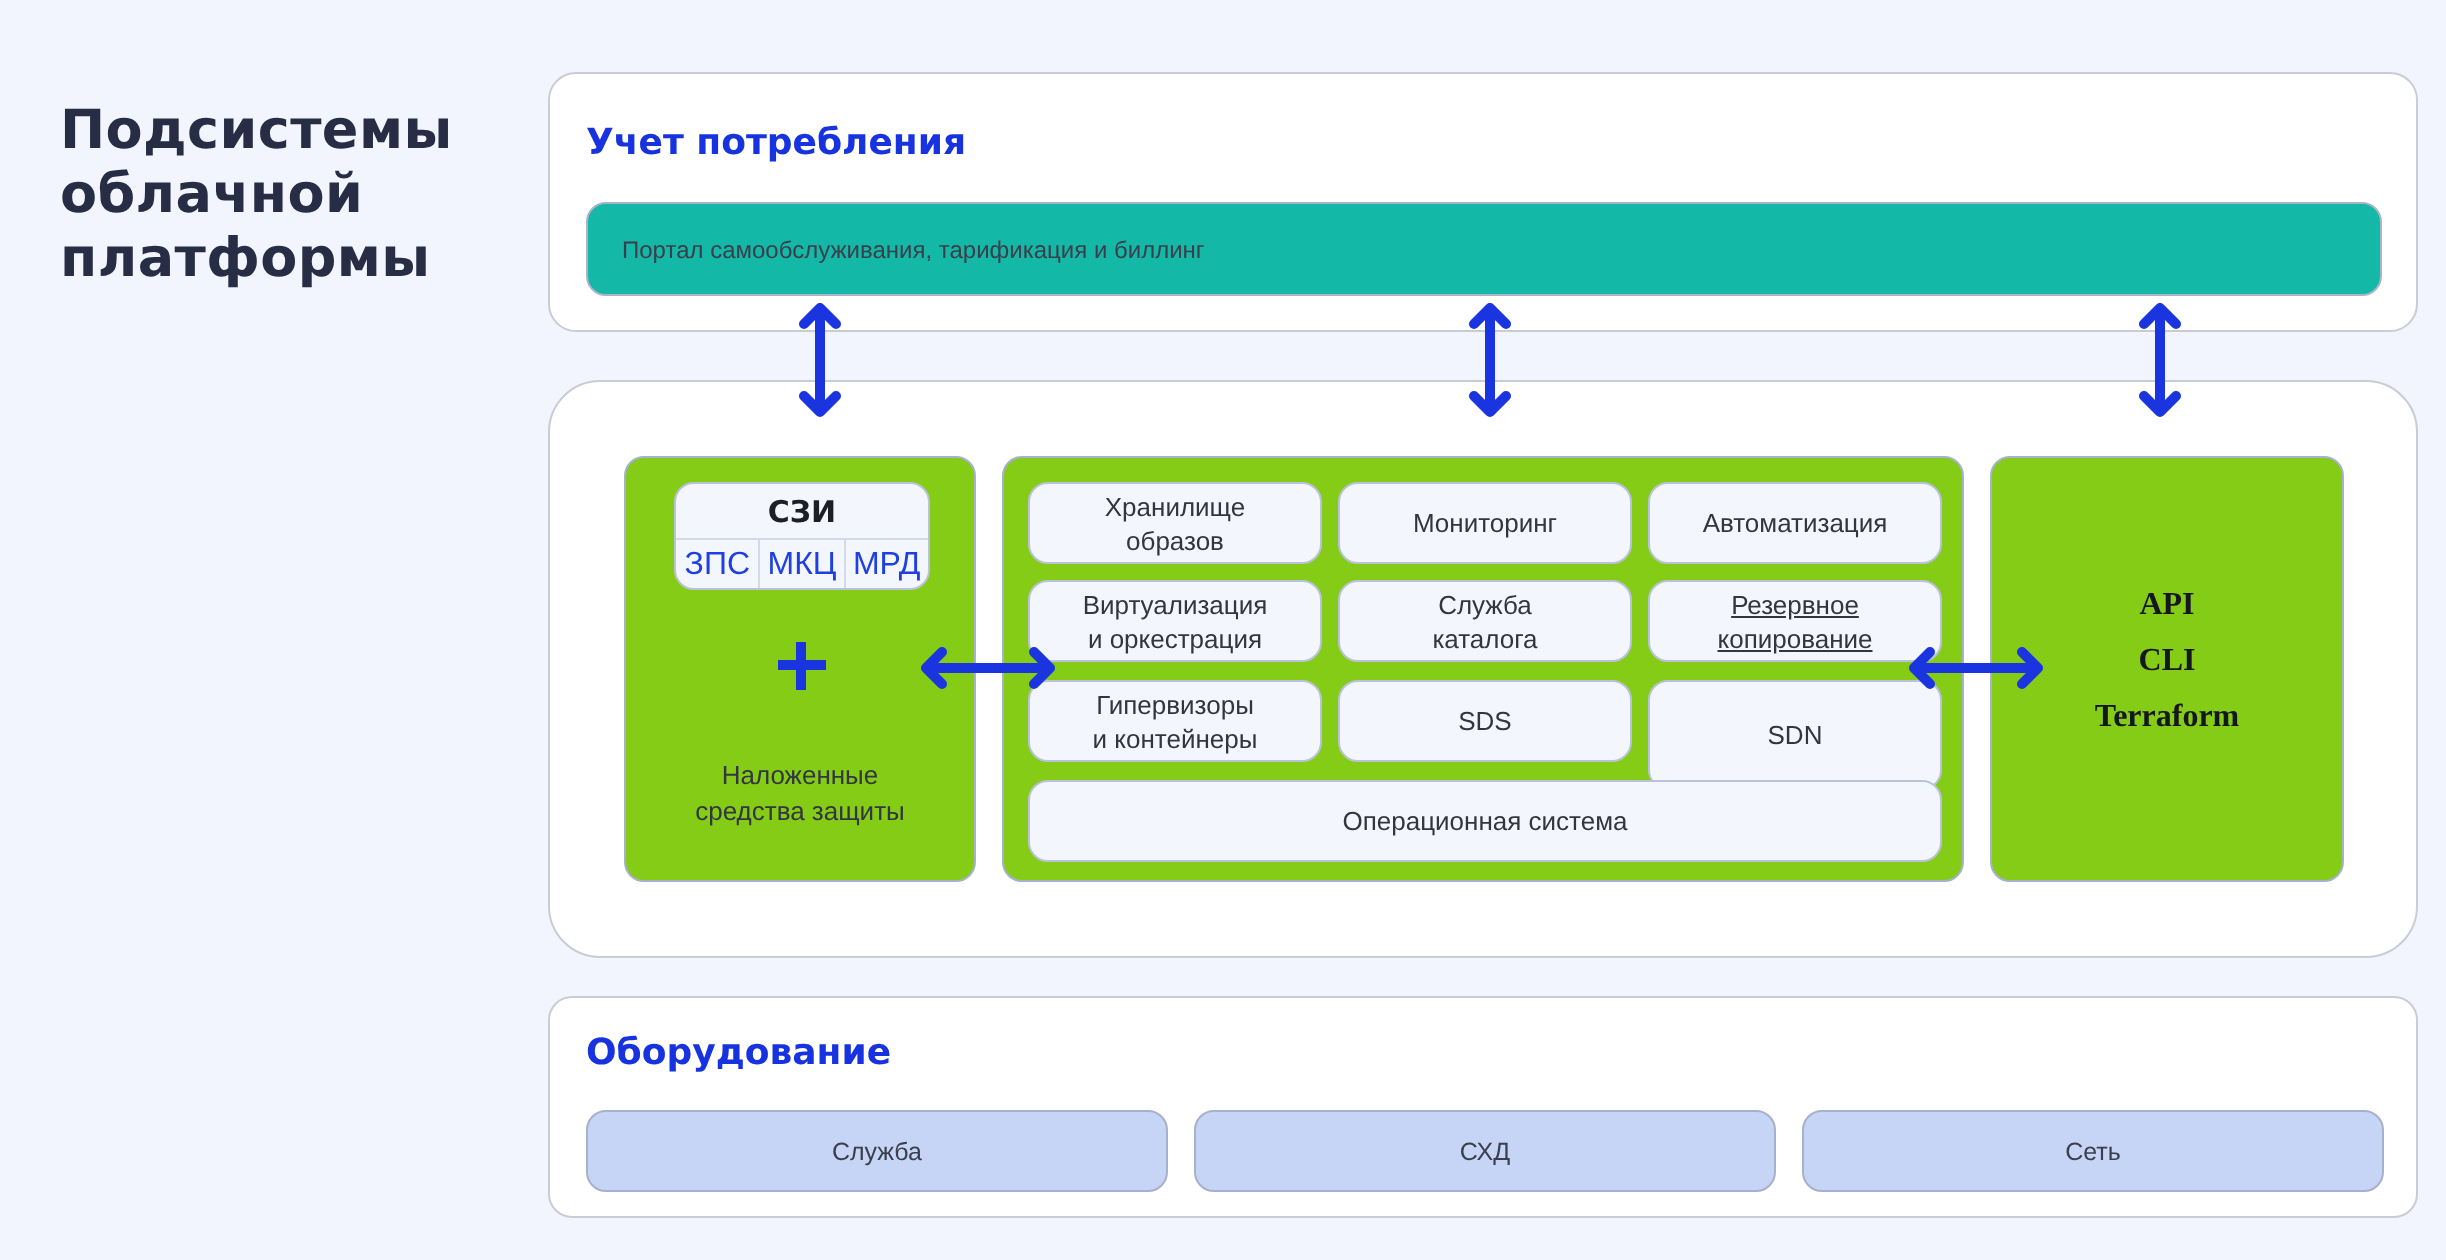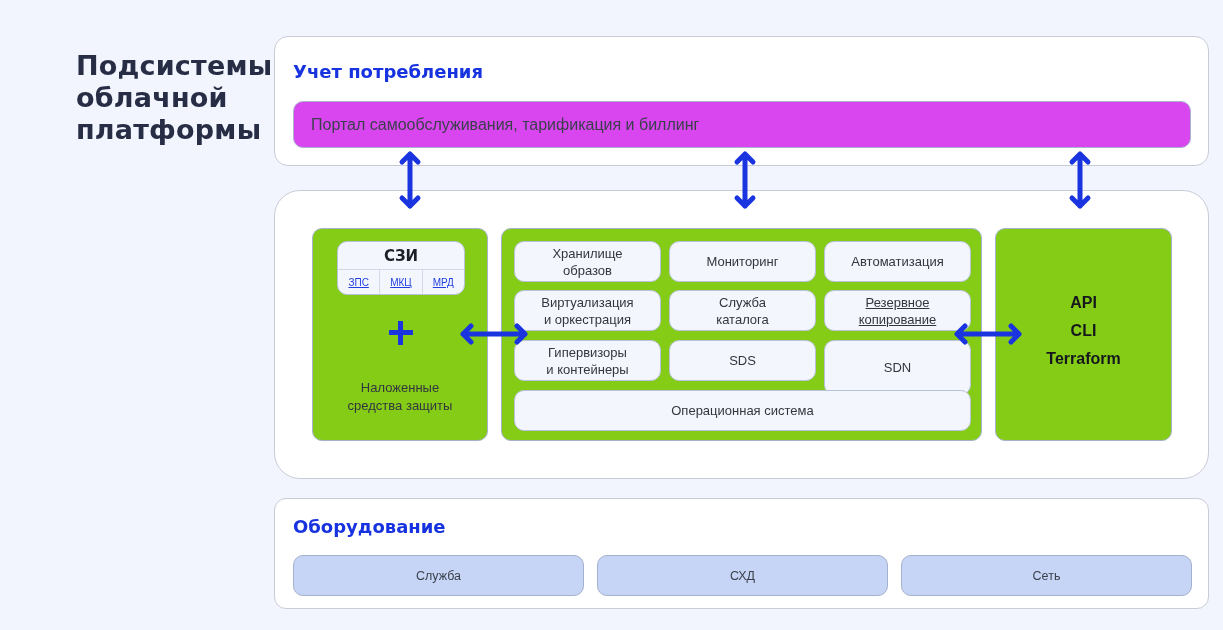--- a/index.html
+++ b/index.html
@@ -1,43 +1,43 @@
 <!DOCTYPE html>
 <html><head>
 <meta charset="utf-8">
 <style>
   * { box-sizing: border-box; margin: 0; padding: 0; }
   html, body { width: 1223px; height: 630px; background: #f2f5fd; overflow: hidden; }
   body { position: relative; font-family: "Liberation Sans", "DejaVu Sans", sans-serif; color: #2b2f3a; }
 
-  .page-title { position: absolute; left: 30px; top: 50px; width: 240px; font-family: "DejaVu Sans", sans-serif; font-weight: bold; font-size: 27px; line-height: 32px; color: #262d44; letter-spacing: 0.2px; margin-left: 46px; }
+  .page-title { position: absolute; left: 30px; top: 50px; width: 240px; font-family: "DejaVu Sans", sans-serif; font-weight: bold; font-size: 27px; line-height: 32px; color: #262d44; letter-spacing: 0.2px; }
 
   .panel { position: absolute; background: #ffffff; border: 1px solid #c9ccd6; }
   .section-title { position: absolute; font-family: "DejaVu Sans", sans-serif; font-weight: bold; font-size: 18px; color: #1733e0; }
 
-  .bar { position: absolute; background: #d946ef; border: 1px solid #a9b3cc; border-radius: 10px; font-size: 16px; color: #3a3f4b; display: flex; align-items: center; }
+  .bar { position: absolute; background: #14b8a6; border: 1px solid #a9b3cc; border-radius: 10px; font-size: 12px; color: #3a3f4b; display: flex; align-items: center; }
 
   .block { position: absolute; background: #84cc16; border: 1px solid #a6b1cd; border-radius: 10px; }
 
   .tile { position: absolute; background: #f4f6fd; border: 1px solid #b9c2da; border-radius: 10px; display: flex; align-items: center; justify-content: center; text-align: center; font-size: 13px; line-height: 17px; color: #33363f; padding: 0 4px; }
 
   .szi-card { position: absolute; left: 24px; top: 12px; width: 128px; height: 54px; background: #f4f6fd; border: 1px solid #b9c2da; border-radius: 10px; overflow: hidden; }
   .szi-title { height: 28px; display: flex; align-items: center; justify-content: center; font-family: "DejaVu Sans", sans-serif; font-weight: bold; font-size: 15px; color: #1d1f27; border-bottom: 1px solid #d4d9e7; }
   .szi-row { display: flex; height: 25px; }
-  .szi-cell { flex: 1; display: flex; align-items: center; justify-content: center; font-size: 10px; color: #1f3fe0; border-right: 1px solid #d4d9e7; text-decoration: underline; }
+  .szi-cell { flex: 1; display: flex; align-items: center; justify-content: center; font-size: 16px; color: #1f3fe0; border-right: 1px solid #d4d9e7; }
   .szi-cell:last-child { border-right: none; }
 
   .plus { position: absolute; left: 76px; top: 92px; width: 24px; height: 24px; }
   .plus::before, .plus::after { content: ""; position: absolute; background: #1a35e0; }
   .plus::before { left: 9px; top: 0; width: 5px; height: 24px; }
   .plus::after { left: 0; top: 9px; width: 24px; height: 5px; }
 
   .overlay-label { position: absolute; left: 0; width: 100%; top: 150px; text-align: center; font-size: 13px; line-height: 18px; color: #33363f; }
 
-  .api-list { position: absolute; left: 0; width: 100%; top: 60px; text-align: center; font-family: Liberation Sans, sans-serif; font-weight: bold; font-size: 16px; line-height: 28px; color: #15171d; }
+  .api-list { position: absolute; left: 0; width: 100%; top: 60px; text-align: center; font-family: Liberation Serif, serif; font-weight: bold; font-size: 16px; line-height: 28px; color: #15171d; }
 
   .hw-item { position: absolute; top: 56px; height: 41px; background: #c6d4f6; border: 1px solid #a6b1cd; border-radius: 10px; display: flex; align-items: center; justify-content: center; font-size: 12.5px; color: #3a3f4b; }
 
   svg.arrow { position: absolute; overflow: visible; }
 </style>
 </head>
 <body>
 
 <div class="page-title">
   <div>Подсистемы</div>

